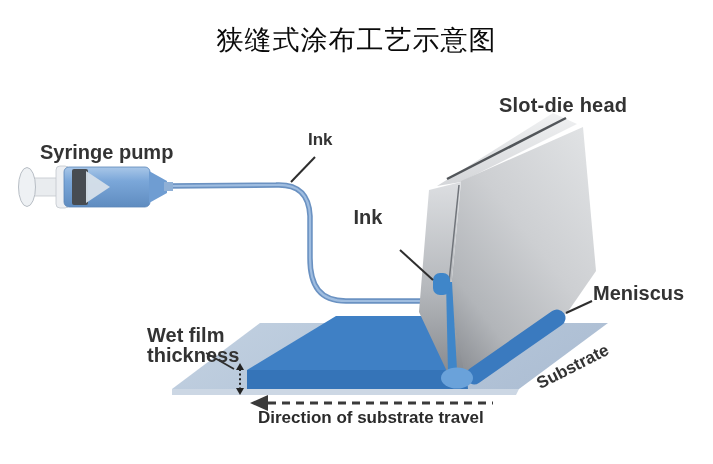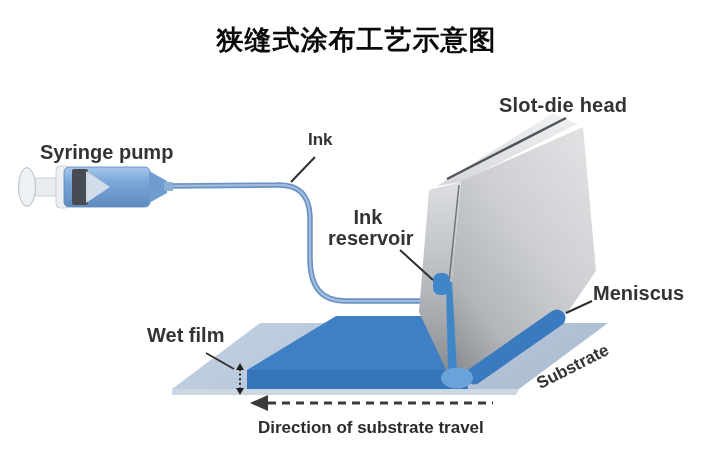--- a/index.html
+++ b/index.html
@@ -2,39 +2,39 @@
 <html><head>
 <meta charset="utf-8">
 <style>
   html,body{margin:0;padding:0;background:#ffffff;}
   .stage{
     position:relative;width:713px;height:464px;background:#ffffff;overflow:hidden;
     font-family:"Liberation Sans","DejaVu Sans",sans-serif;
   }
   .title{
     position:absolute;left:0;right:0;top:22px;text-align:center;
-    font-size:27px;font-weight:bold;color:#0a0a0a;letter-spacing:1px;
+    font-size:27px;font-weight:normal;color:#0a0a0a;letter-spacing:1px;
   }
   svg.canvas{position:absolute;left:0;top:0;}
   .lbl{
     position:absolute;font-size:20px;font-weight:bold;color:#333333;
     white-space:nowrap;line-height:20px;
   }
   .lbl-syringe{left:40px;top:142px;}
   .lbl-ink{left:308px;top:130px;font-size:17px;}
   .lbl-reservoir{left:328px;top:207px;width:80px;text-align:center;line-height:21px;}
   .lbl-slotdie{left:499px;top:95px;letter-spacing:0.2px;}
   .lbl-meniscus{left:593px;top:283px;}
   .lbl-wetfilm{left:147px;top:325px;line-height:20px;}
   .lbl-substrate{
     left:523px;top:357px;width:100px;text-align:center;font-size:17px;
     transform:rotate(-27deg);transform-origin:50% 50%;
   }
   .lbl-direction{left:0px;top:408px;width:770px;font-size:17px;color:#2b2b2b;}
-  .lbl-direction .inner{position:absolute;left:258px;top:0;margin-top:10px;}
+  .lbl-direction .inner{position:absolute;left:258px;top:0;}
 </style>
 </head>
 <body>
 
 <div class="stage">
 
   <div class="title">狭缝式涂布工艺示意图</div>
 
   <svg class="canvas" width="713" height="464" viewBox="0 0 713 464">
     <defs>
@@ -116,29 +116,29 @@
       <polygon points="250,403 268,395 268,411" fill="#3a3a3a"></polygon>
     </g>
   </svg>
 
   <div class="lbl lbl-syringe">Syringe pump</div>
 
   <div class="lbl lbl-ink">Ink</div>
 
   <div class="lbl lbl-reservoir">
     <div>Ink</div>
-    <div>reservoir</div>
   </div>
 
   <div class="lbl lbl-slotdie">Slot-die head</div>
 
   <div class="lbl lbl-meniscus">Meniscus</div>
 
   <div class="lbl lbl-wetfilm">
     <div>Wet film</div>
+    <div>thickness</div>
   </div>
 
   <div class="lbl lbl-substrate">Substrate</div>
 
   <div class="lbl lbl-direction">
     <span class="inner">Direction of substrate travel</span>
   </div>
 
 </div>
 

